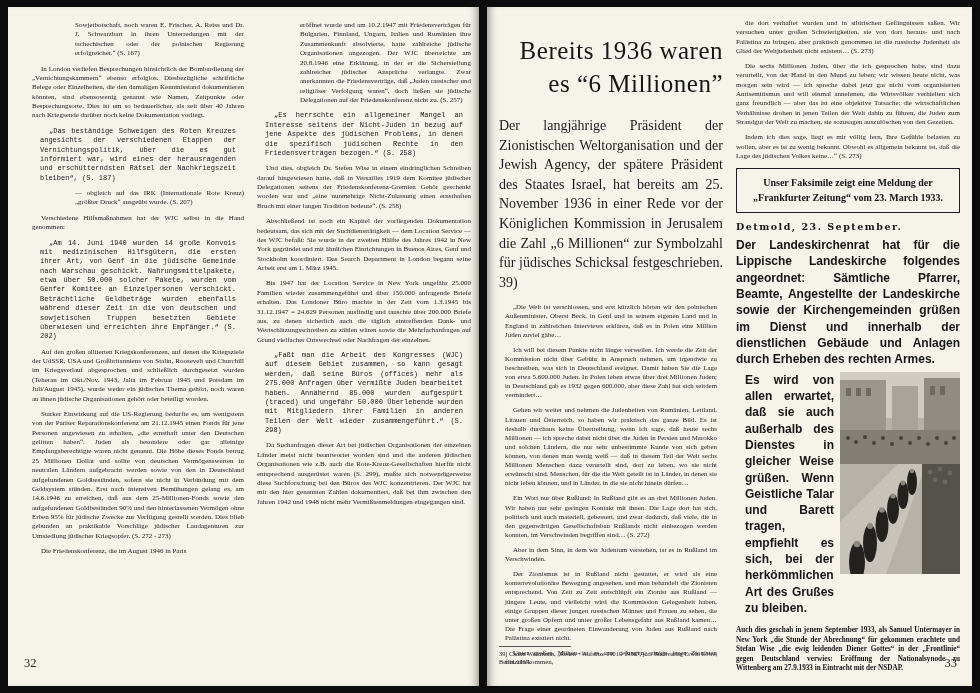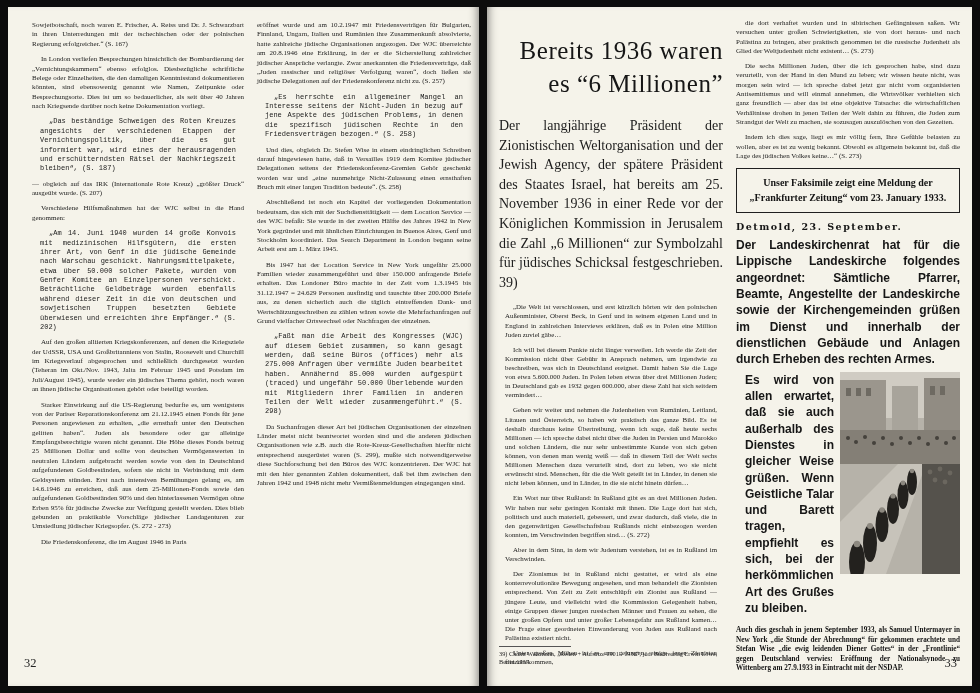--- a/index.html
+++ b/index.html
@@ -12,21 +12,21 @@
   .page{position:absolute;top:7px;height:679px;background:#f5f3ea;}
   .page-left{left:8px;width:471px;box-shadow:inset -8px 0 10px -7px rgba(0,0,0,.5);}
   .page-right{left:487px;width:485px;box-shadow:inset 8px 0 10px -7px rgba(0,0,0,.5);}
 
   
   .lcol1{position:absolute;left:24px;top:14px;width:212px;}
   .lcol2{position:absolute;left:249px;top:14px;width:214px;}
   .lcol1 p,.lcol2 p{
     font-size:7px;line-height:1.34;text-align:justify;margin:0 0 6px;text-indent:9px;
   }
-  p.cont{text-indent:0;}
+  p.cont{text-indent:0;margin-left:43px;}
   p.quote{padding:0 8px;font-family:Liberation Mono, monospace;}
 
   .pagenum{position:absolute;bottom:15px;font-size:12.5px;color:#222;}
   .pagenum-left{left:16px;}
   .pagenum-right{right:15px;}
 
   
   .rcol1{position:absolute;left:12px;top:8px;width:224px;height:663px;}
   .headline{margin:20px 0 16px;font-weight:normal;text-align:right;
     font-size:25px;line-height:1.3;letter-spacing:.5px;color:#161616;}
@@ -105,21 +105,21 @@
       </div>
     </div>
 
     <div class="rcol2">
       <div class="rcol2-top">
           <p class="cont">die dort verhaftet wurden und in sibirischen Gefängnissen saßen. Wir versuchen unter großen Schwierigkeiten, sie von dort heraus- und nach Palästina zu bringen, aber praktisch genommen ist die russische Judenheit als Glied der Weltjudenheit nicht existent… (S. 273)</p>
           <p>Die sechs Millionen Juden, über die ich gesprochen habe, sind dazu verurteilt, von der Hand in den Mund zu leben; wir wissen heute nicht, was morgen sein wird — ich spreche dabei jetzt gar nicht vom organisierten Antisemitismus und will einmal annehmen, die Wirtsvölker verhielten sich ganz freundlich — aber das ist eine objektive Tatsache: die wirtschaftlichen Verhältnisse drohen in jenen Teilen der Welt dahin zu führen, die Juden zum Strandgut der Welt zu machen, sie sozusagen auszulöschen von den Gezeiten.</p>
           <p>Indem ich dies sage, liegt es mir völlig fern, Ihre Gefühle belasten zu wollen, aber es ist zu wenig bekannt. Obwohl es allgemein bekannt ist, daß die Lage des jüdischen Volkes keine…“ (S. 273)</p>
         </div>
 
-      <div class="fax-box">Unser Faksimile zeigt eine Meldung der „Frankfurter Zeitung“ vom 23. January 1933.</div>
+      <div class="fax-box">Unser Faksimile zeigt eine Meldung der „Frankfurter Zeitung“ vom 23. March 1933.</div>
 
       <div class="facsimile">
         <div class="fax-dateline">Detmold, 23. September.</div>
         <p class="fax-body">Der Landeskirchenrat hat für die Lippische Landeskirche folgendes angeordnet: Sämtliche Pfarrer, Beamte, Angestellte der Landeskirche sowie der Kirchengemeinden grüßen im Dienst und innerhalb der dienstlichen Gebäude und Anlagen durch Erheben des rechten Armes.</p>
         <div class="fax-row">
           <p class="fax-body fax-narrow">Es wird von allen erwartet, daß sie auch außerhalb des Dienstes in gleicher Weise grüßen. Wenn Geistliche Talar und Barett tragen, empfiehlt es sich, bei der herkömmlichen Art des Grußes zu bleiben.</p>
           <div class="photo">
             <svg viewBox="0 0 120 202" preserveAspectRatio="none" role="img" aria-hidden="true">
               <rect width="120" height="202" fill="#b6b2a9"></rect>
               <rect width="120" height="46" fill="#d0ccc3"></rect>

